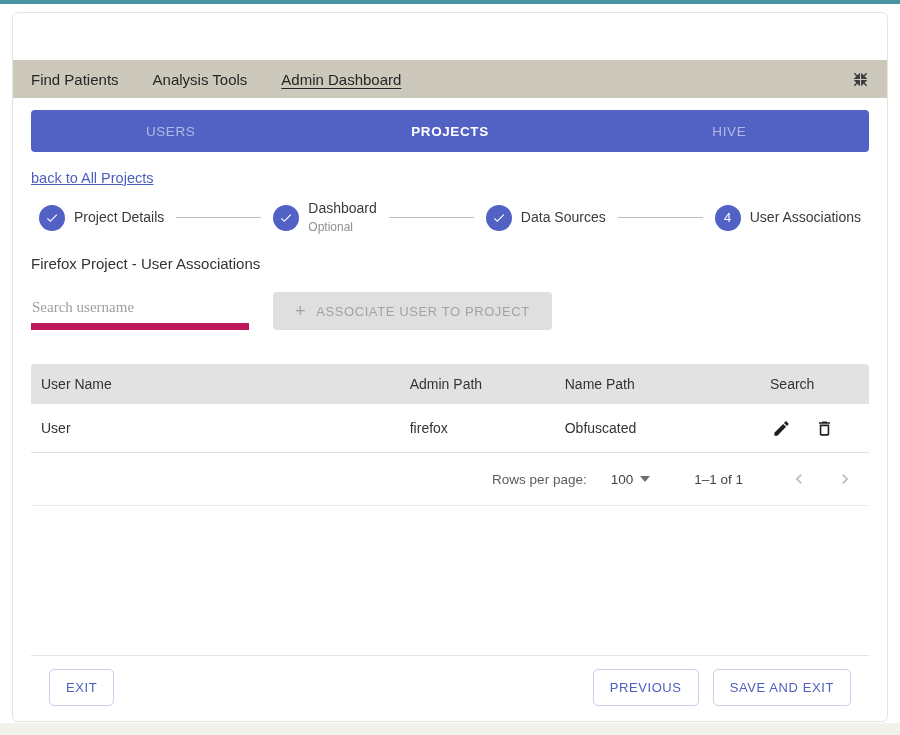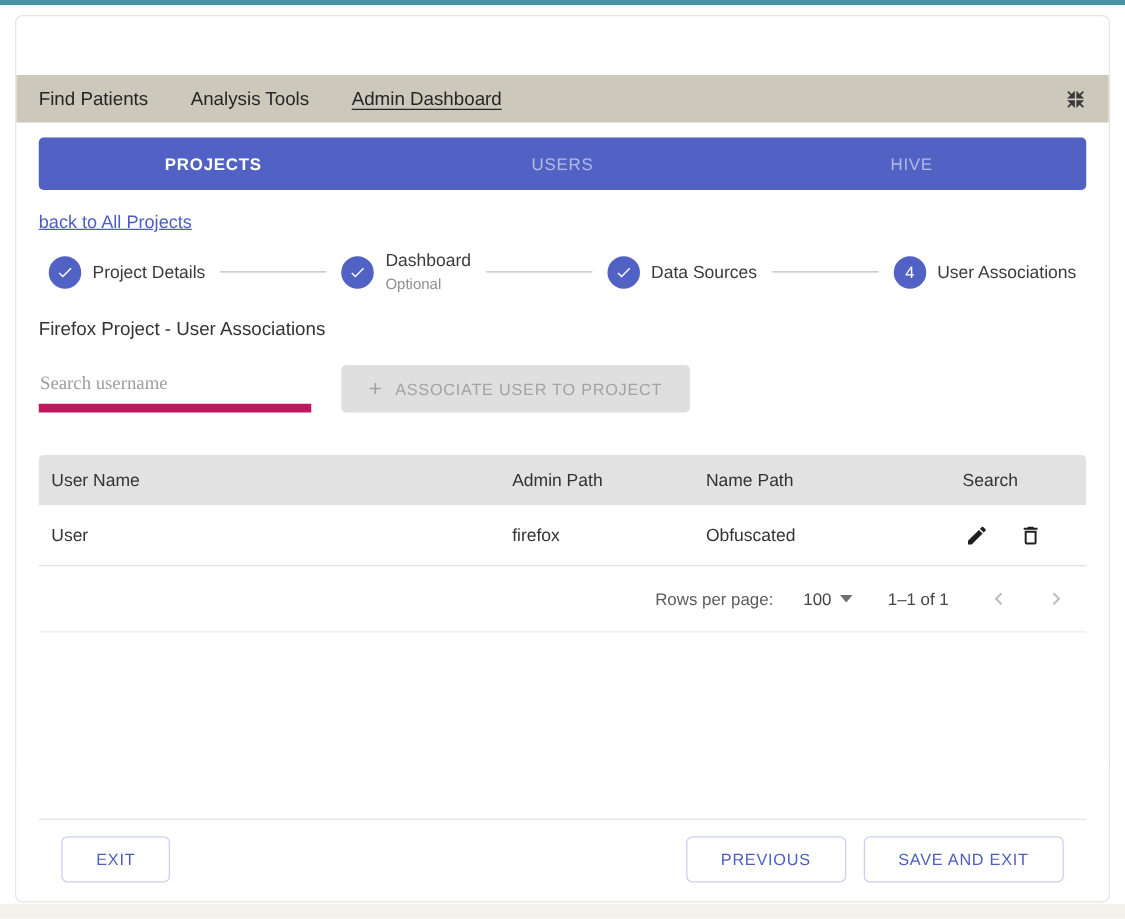--- a/index.html
+++ b/index.html
@@ -135,21 +135,21 @@
     border-bottom:1px solid #e0e0e0;
     align-items:center;
   }
   .t-row > div { padding:16px 10px; }
   .actions-cell { display:flex; gap:20px; align-items:center; padding:10px !important; }
   .icon-btn { background:none; border:none; cursor:pointer; display:flex; padding:2px; }
 
   
   .pagination {
     display:flex; justify-content:flex-end; align-items:center;
-    gap:28px;
+    gap:44px;
     padding:14px 12px;
     font-size:13.5px;
     color:#5c5c5c;
     border-bottom:1px solid #ececec;
   }
   .rpp { display:flex; align-items:center; gap:24px; }
   .rpp-select { display:flex; align-items:center; gap:7px; cursor:pointer; color:#444; }
   .range { color:#444; }
   .pager { display:flex; gap:22px; align-items:center; }
   .pager .icon-btn { cursor:default; }
@@ -163,21 +163,21 @@
     padding:13px 18px 15px;
   }
   .btn-outline {
     background:#fff;
     border:1px solid #c9cfec;
     color:#4d5ec1;
     font-size:13px;
     letter-spacing:0.6px;
     font-weight:500;
     border-radius:5px;
-    padding:10px 27px;
+    padding:10px 16px;
     cursor:pointer;
     font-family:"Liberation Sans", sans-serif;
   }
   .footer-right { margin-left:auto; display:flex; gap:14px; }
 </style>
 </head>
 <body>
 
 <div class="top-strip"></div>
 
@@ -199,22 +199,22 @@
           <path d="M15.5 15.5l-3-3"></path>
             <polygon points="10.4,10.4 14.4,10.4 10.4,14.4"></polygon>
         </g>
       </svg>
     </span>
   </div>
 
   <div class="content">
 
     <div class="section-tabs">
+      <div class="section-tab">USERS</div>
       <div class="section-tab active">PROJECTS</div>
-      <div class="section-tab">USERS</div>
       <div class="section-tab">HIVE</div>
     </div>
 
     <a class="back-link">back to All Projects</a>
 
     <div class="stepper">
       <div class="step">
         <span class="step-circle">
           <svg width="14" height="14" viewBox="0 0 24 24">
               <path d="M9 16.2L4.8 12l-1.4 1.4L9 19 21 7l-1.4-1.4z" fill="#fff"></path>

